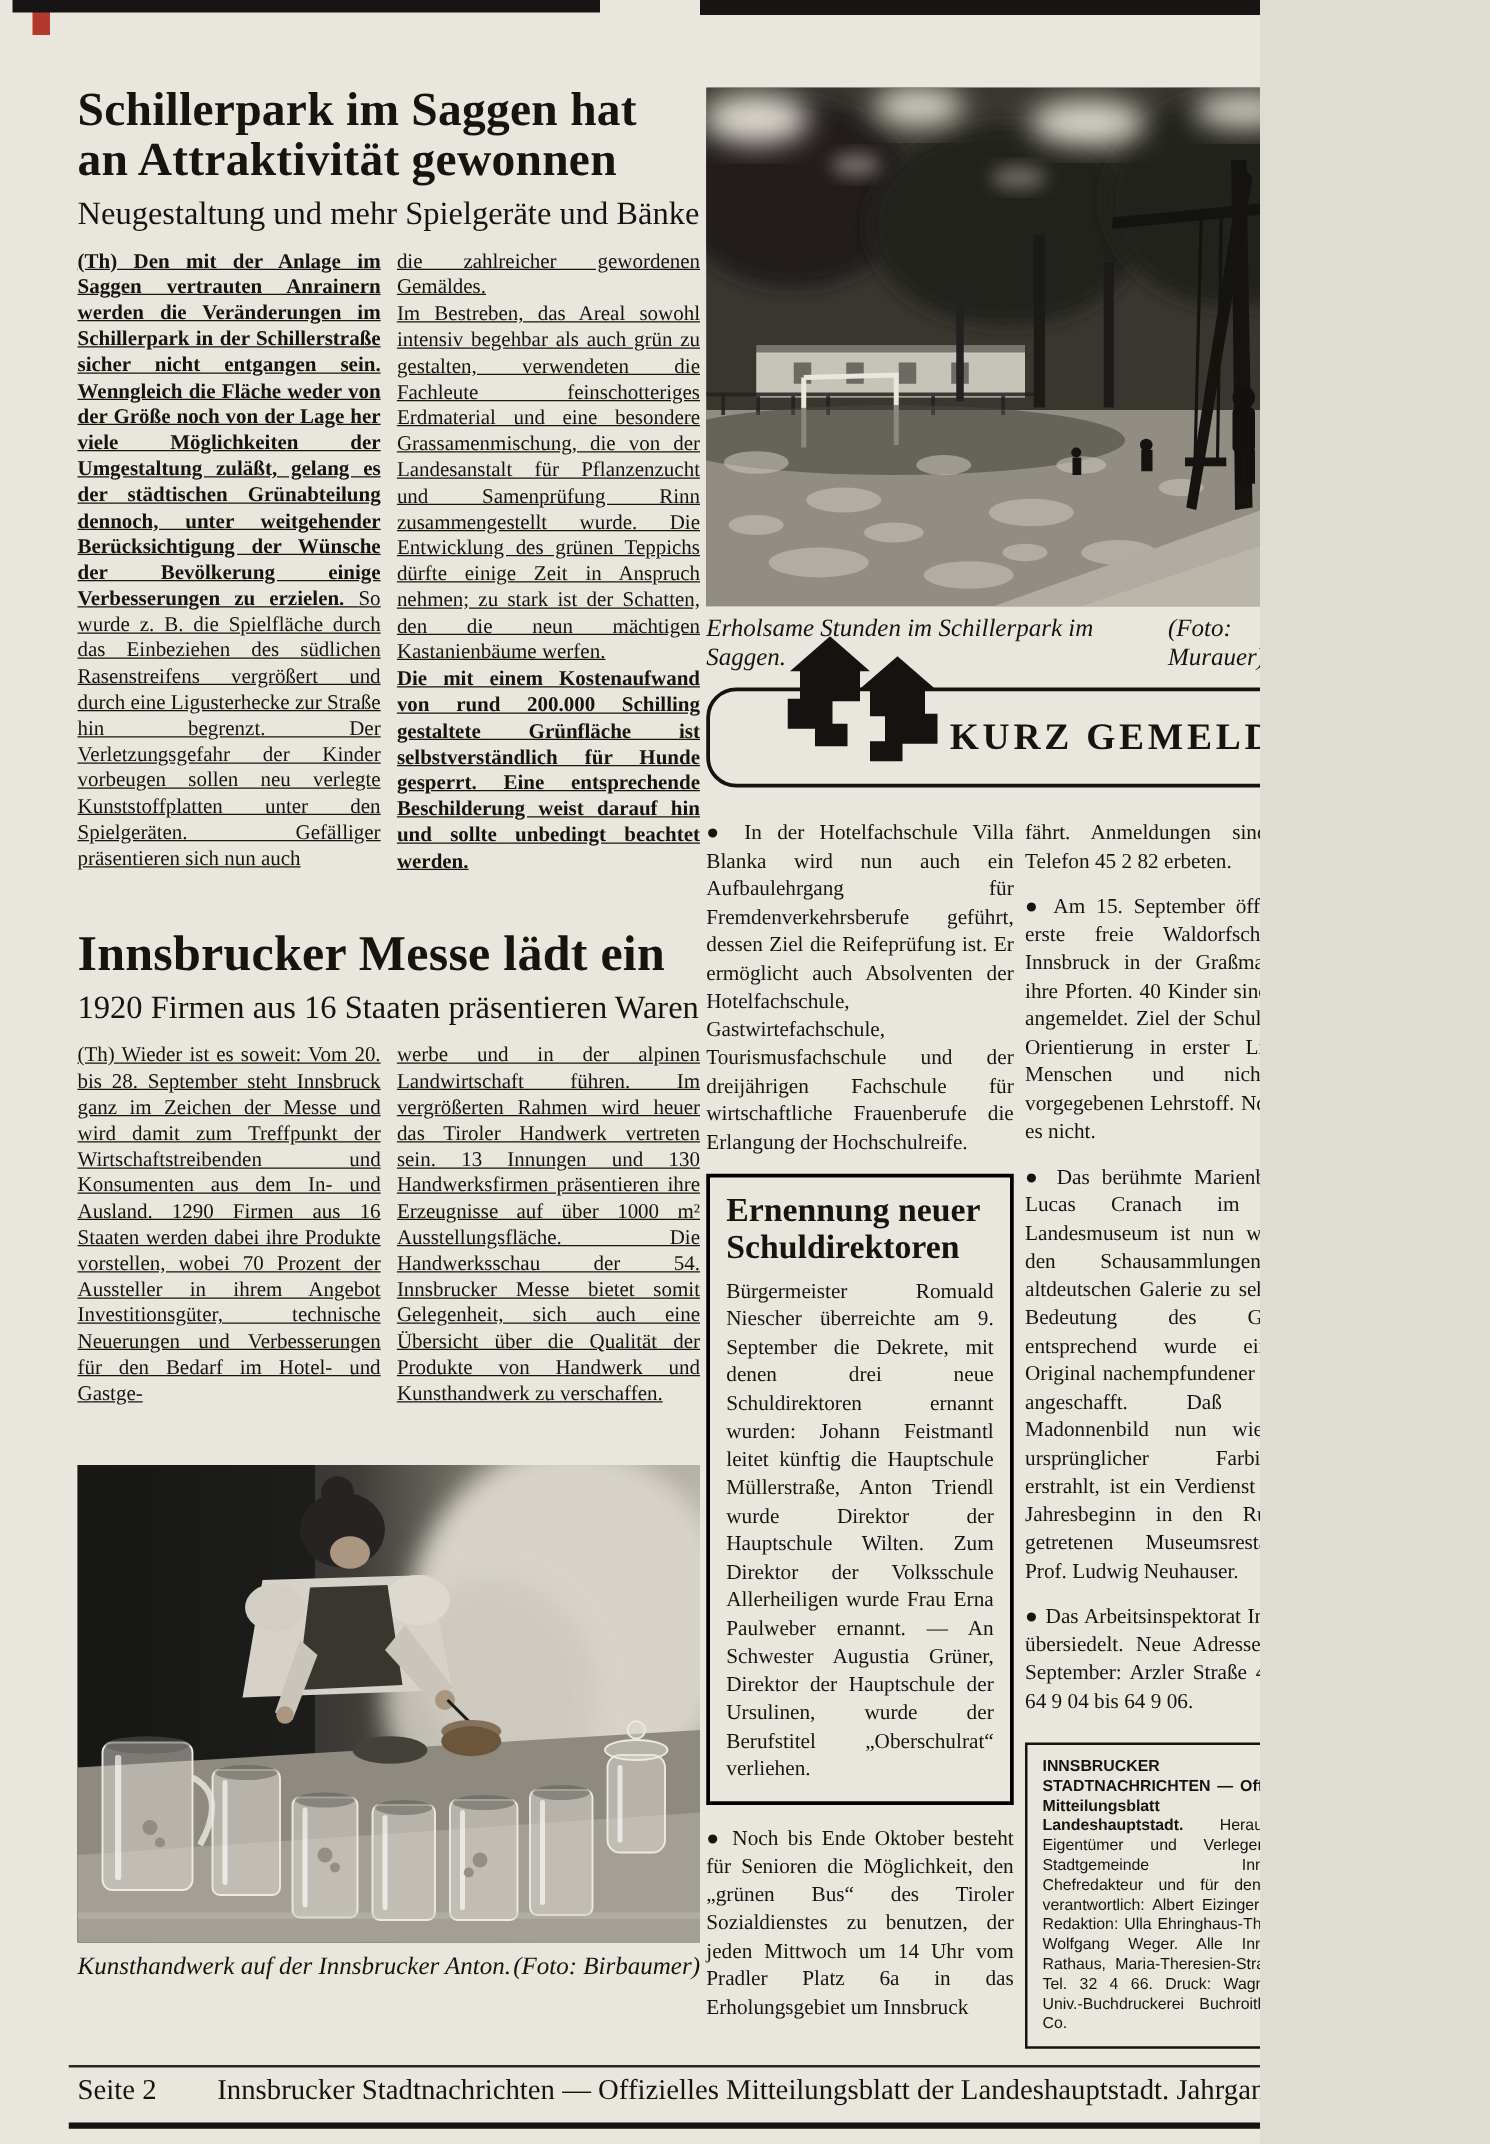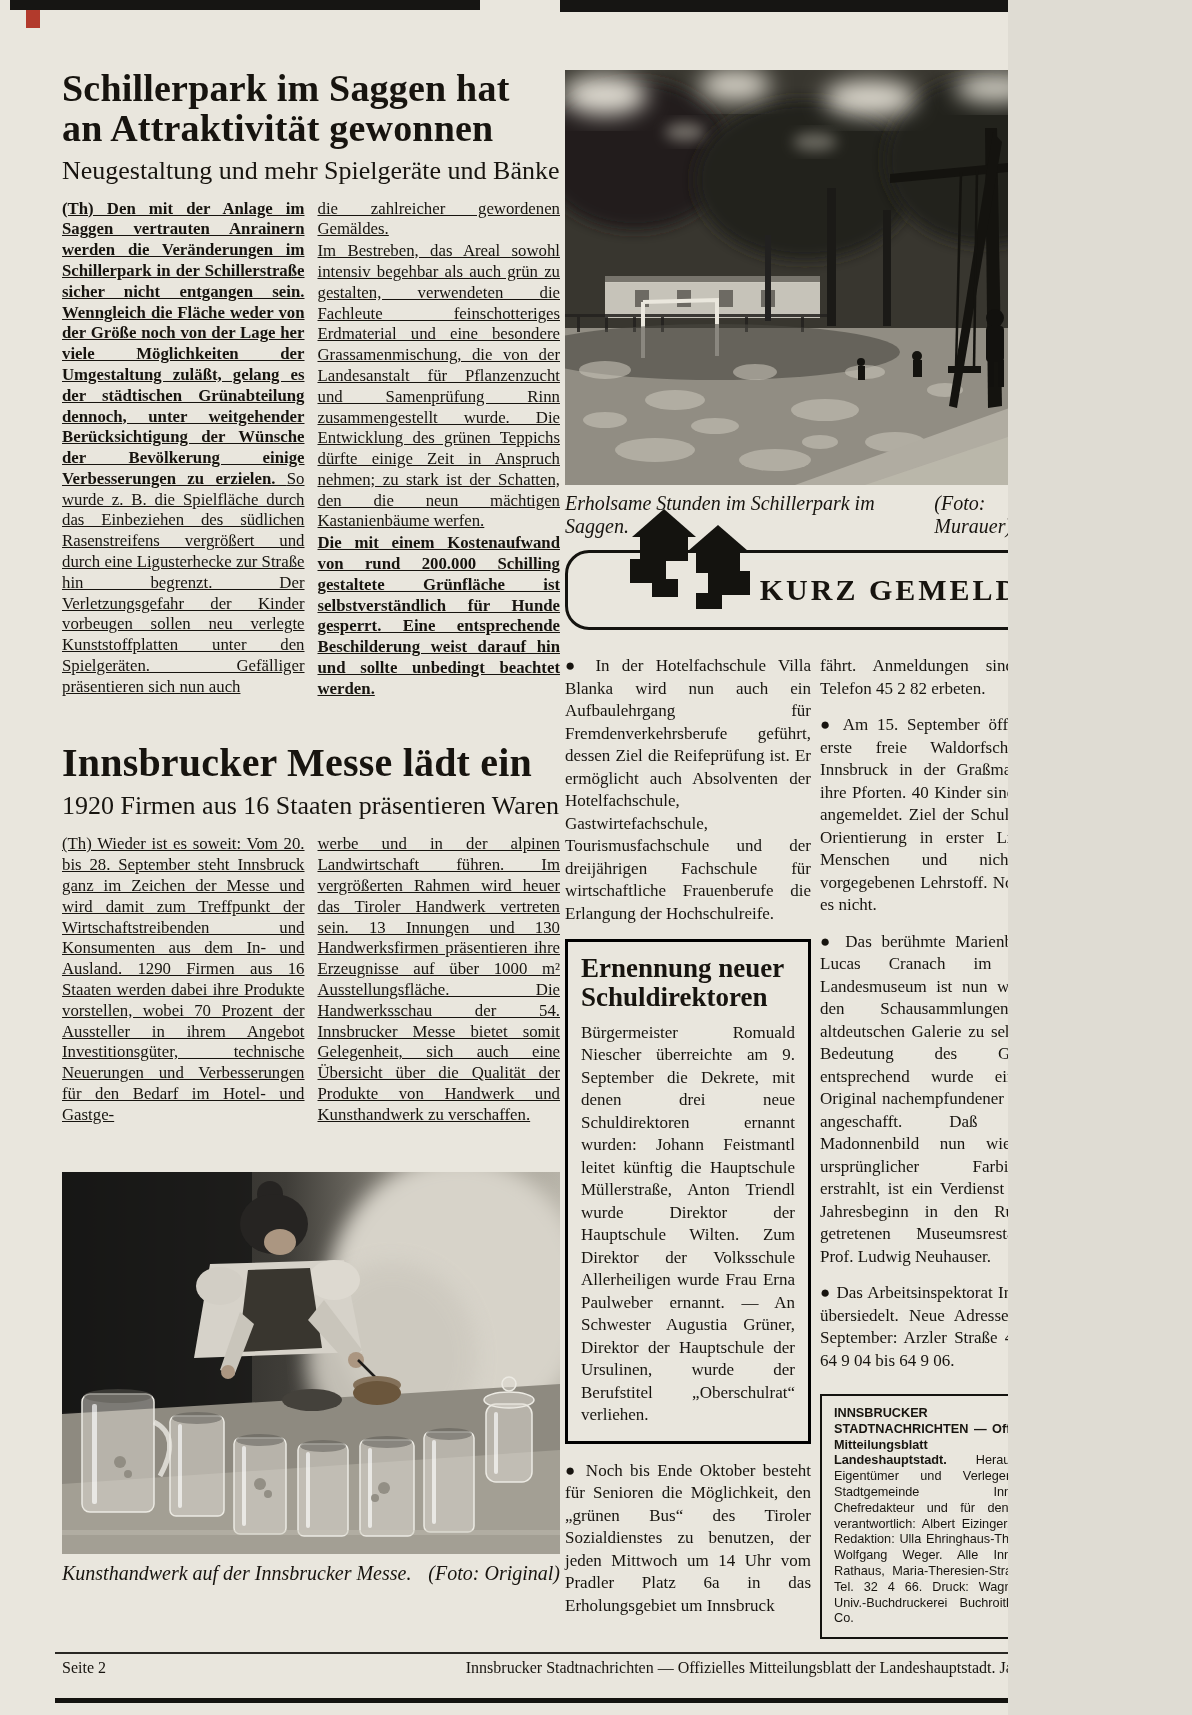--- a/index.html
+++ b/index.html
@@ -51,21 +51,21 @@
 
   .dir-box{border:3px solid #000000;padding:12px 13px 14px 13px;margin:12px 0 16px 0;}
   .dir-box h3{margin:0;font-size:27px;line-height:1.07;font-weight:bold;text-align:left;}
   .dir-box p{margin:10px 0 0 0;}
 
   .imprint{border:2px solid #14130f;padding:10px 12px;margin-top:22px;
     font-family:"Liberation Sans","DejaVu Sans",sans-serif;font-size:12.7px;line-height:15.8px;text-align:justify;}
 
   
   .footer-rule-thin{position:absolute;left:55px;top:1652px;width:1082px;height:2px;background:#2a2824;}
-  .footer-row{position:absolute;left:62px;top:1659px;width:1071px;display:flex;justify-content:space-between;font-size:16px;}
+  .footer-row{position:absolute;left:62px;top:1659px;width:1071px;display:flex;justify-content:space-between;font-size:23px;}
   .footer-rule-thick{position:absolute;left:55px;top:1698px;width:1082px;height:5px;background:#14130f;}
 </style>
 </head>
 <body>
 
 <div class="page">
 
   <div class="red-mark"></div>
   <div class="topbar-left"></div>
   <div class="topbar-right"></div>
@@ -298,22 +298,22 @@
           <circle cx="206" cy="322" r="4"></circle>
         <circle cx="322" cy="316" r="6"></circle>
           <circle cx="313" cy="326" r="4"></circle>
         <circle cx="58" cy="290" r="6"></circle>
           <circle cx="66" cy="302" r="4"></circle>
       </g>
       <rect x="0" y="358" width="498" height="5" fill="#c6c2b6" opacity=".4"></rect>
     </svg>
   </figure>
   <div class="caption caption-2">
-    <span>Kunsthandwerk auf der Innsbrucker Messe.</span>
-    <span>(Foto: Original)</span>
+    <span>Kunsthandwerk auf der Innsbrucker Anton.</span>
+    <span>(Foto: Birbaumer)</span>
   </div>
 
   <div class="footer-rule-thin"></div>
   <div class="footer-row">
     <span>Seite 2</span>
     <span>Innsbrucker Stadtnachrichten — Offizielles Mitteilungsblatt der Landeshauptstadt. Jahrgang 1986, Nr. 9</span>
   </div>
   <div class="footer-rule-thick"></div>
 
 </div>

